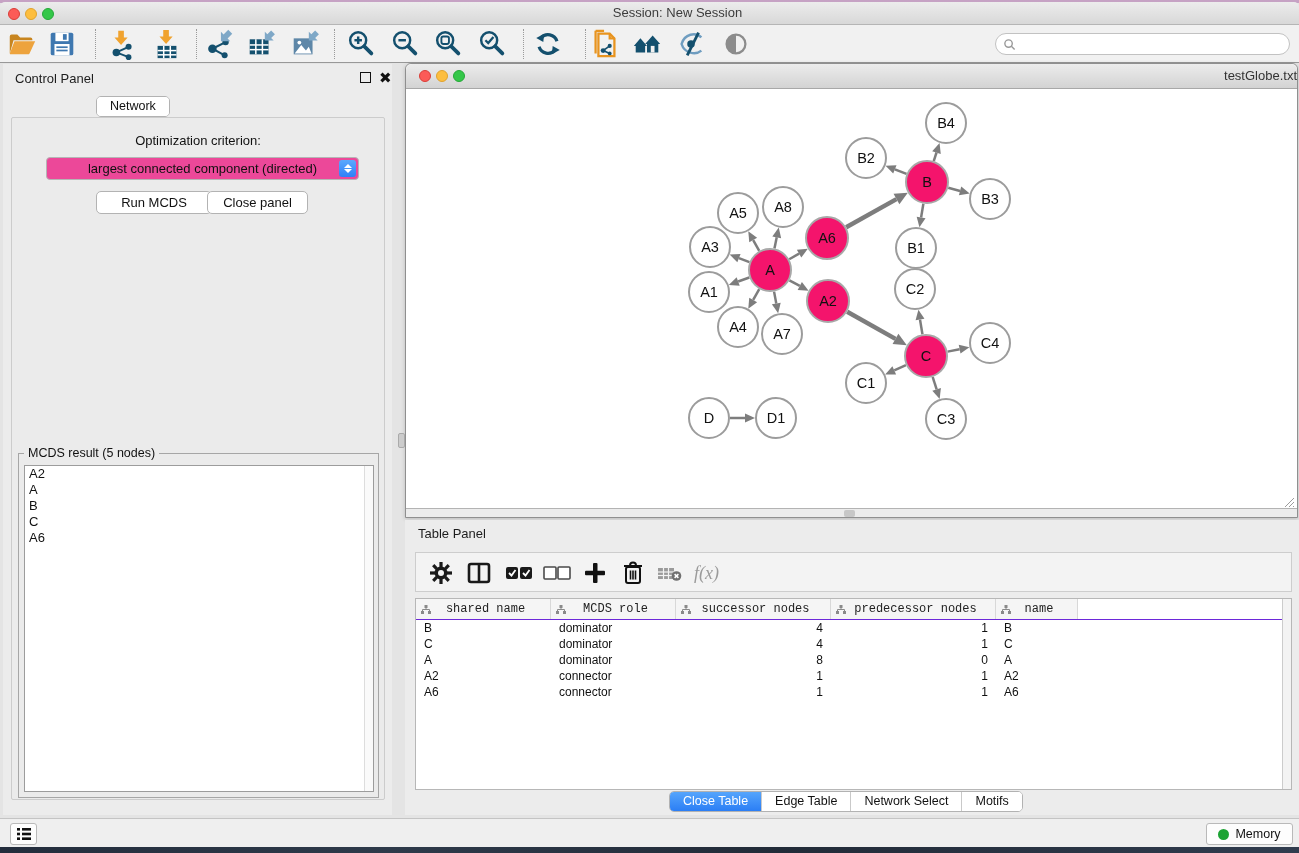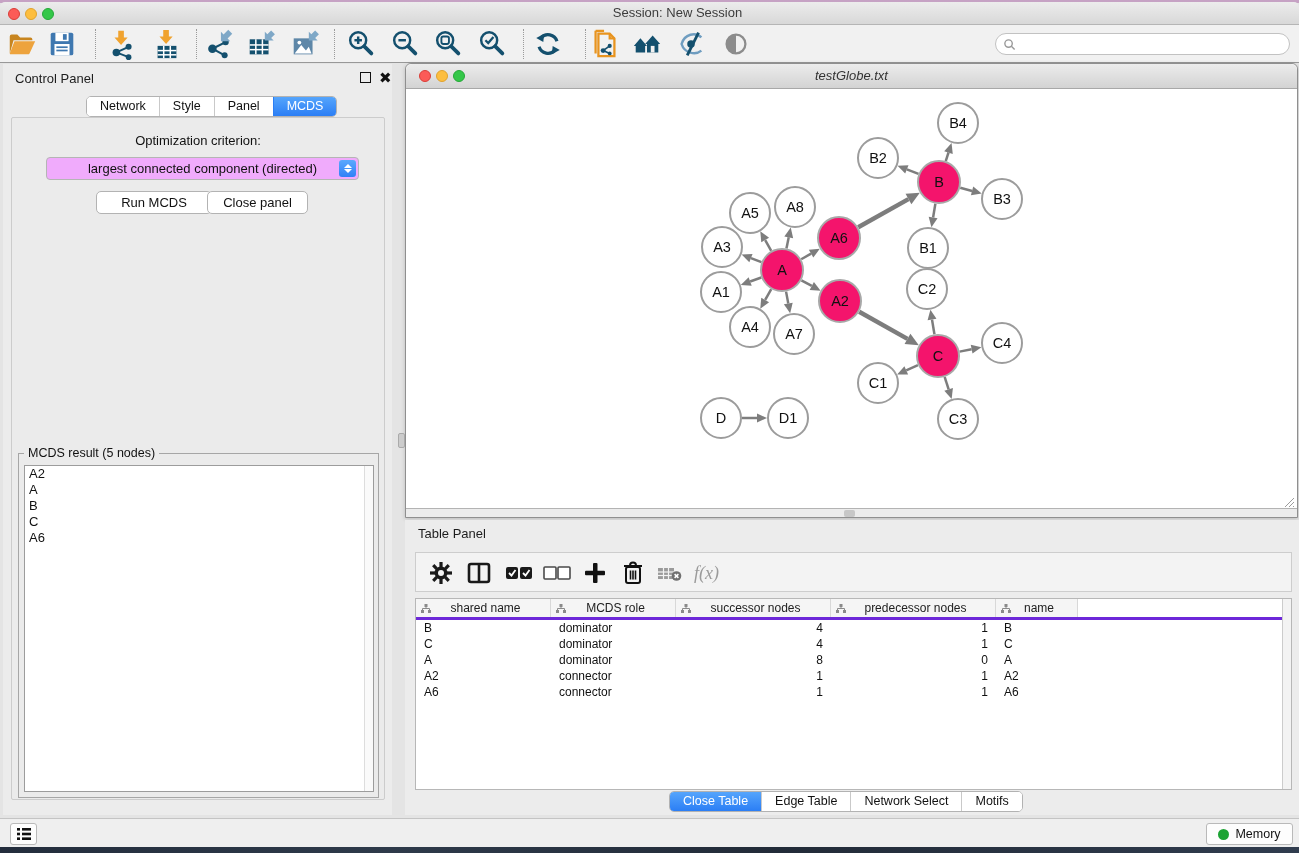--- a/index.html
+++ b/index.html
@@ -33,21 +33,21 @@
   .tabbar { position:absolute; display:flex; border:1px solid #b2b2b2; border-radius:5px;
     overflow:hidden; background:#fff; height:21px; }
   .tab { font-size:12.5px; color:#111; line-height:19px; padding:0 13px; background:#fff;
     border-left:1px solid #c9c9c9; white-space:nowrap; }
   .tab:first-child { border-left:none; }
   .tab.sel { background:linear-gradient(#55a5fc,#2b7ef5); color:#fff; border-left-color:#2b7ef5; }
 
   #cp-content { left:8px; top:53px; width:374px; height:683px; position:absolute;
     background:#ebebeb; border:1px solid #cccccc; border-radius:2px; }
   #opt-label { width:100%; text-align:center; top:15px; position:absolute; font-size:13px; color:#111; }
-  #criterion-select { position:absolute; left:34px; top:39px; width:313px; height:23px; background:#f0abfc;
+  #criterion-select { position:absolute; left:34px; top:39px; width:313px; height:23px; background:#ec4899;
     border:1px solid #b5b5b5; border-radius:4px; font-size:13px; color:#111; display:flex;
     align-items:center; justify-content:center; }
   #spin { position:absolute; right:2px; top:2px; width:17px; height:17px; border-radius:3px;
     background:linear-gradient(#5ba9fd,#2f80f7); display:flex; flex-direction:column;
     align-items:center; justify-content:center; gap:1px; }
   #spin .up { width:0;height:0;border-left:4px solid transparent;border-right:4px solid transparent;border-bottom:4px solid #fff; }
   #spin .dn { width:0;height:0;border-left:4px solid transparent;border-right:4px solid transparent;border-top:4px solid #fff; }
   .mac-btn { position:absolute; height:23px; background:#fff; border:1px solid #b3b3b3; border-radius:5px;
     font-size:13px; color:#111; text-align:center; line-height:21px; }
 
@@ -59,38 +59,38 @@
     border:1px solid #9c9c9c; overflow:hidden; }
   #mcds-scroll { position:absolute; right:0; top:0; width:9px; height:100%; background:#fafafa; border-left:1px solid #ddd; }
   .mcds-item { font-size:13px; color:#111; line-height:16px; padding-left:4px; }
 
   
   #net-window { left:405px; top:63px; width:893px; height:455px; background:#fff;
     border:1px solid #8f8f8f; border-radius:6px 6px 0 0;
     box-shadow:0 1px 4px rgba(0,0,0,0.18); }
   #net-titlebar { position:absolute; left:0; top:0; width:100%; height:25px;
     background:linear-gradient(#ececec,#d3d3d3); border-bottom:1px solid #a8a8a8; border-radius:6px 6px 0 0; }
-  #net-title { width:100%; text-align:center; line-height:24px; font-size:13px; color:#333;font-style:italic; }
-  #net-canvas { position:absolute; left:0; top:25px; width:891px; height:419px; background:#fff; overflow:hidden;padding-left:12px; }
+  #net-title { width:100%; text-align:right; line-height:24px; font-size:13px; color:#333; }
+  #net-canvas { position:absolute; left:0; top:25px; width:891px; height:419px; background:#fff; overflow:hidden; }
   #net-hscroll { position:absolute; left:0; top:444px; width:891px; height:9px; background:#ececec; border-top:1px solid #b3b3b3; }
   #net-hthumb { position:absolute; left:438px; top:1px; width:11px; height:7px; background:#c7c7c7; border-radius:2px; }
   #net-vthumb { left:398px; top:433px; width:7px; height:15px; background:#cccccc; border:1px solid #aaa; border-radius:2px; }
   #resize-grip { position:absolute; right:2px; top:432px; }
 
   
   #table-panel { left:405px; top:520px; width:894px; height:295px; background:#ececec; }
   #tp-title { left:13px; top:6px; font-size:13px; color:#1d1d1d; position:absolute; }
   #tp-toolbar { position:absolute; left:10px; top:32px; width:877px; height:40px; background:#f3f3f3;
     border:1px solid #cdcdcd; }
   .tp-icon { position:absolute; top:6px; height:28px; display:flex; align-items:center; }
   #fx-label { font-family:"Liberation Serif","DejaVu Serif",serif; font-style:italic; font-size:18px; color:#9b9b9b; }
 
   #node-table { position:absolute; left:10px; top:78px; width:877px; height:192px; background:#fff;
     border:1px solid #b7b7b7; overflow:hidden; }
-  #nt-header { display:flex; height:21px; border-bottom:3px solid #6d28d9; }
+  #nt-header { display:flex; height:21px; border-bottom:1px solid #6d28d9;font-family:Liberation Mono, monospace; }
   .th { background:#f5f5f5; border-right:1px solid #d8d8d8; display:flex; align-items:center;
     font-size:12px; color:#222; }
   .th .lbl { flex:1; text-align:center; padding-right:10px; }
   .tr { display:flex; height:16px; }
   .td { font-size:12px; color:#111; line-height:16px; padding:0 8px; overflow:hidden; white-space:nowrap; }
   #nt-vscroll { position:absolute; right:0; top:0; width:9px; height:100%; background:#f3f3f3; border-left:1px solid #ccc; }
 
   
   #status-bar { left:0; top:818px; width:1299px; height:29px; background:#efefef; border-top:1px solid #c4c4c4; }
   #list-btn { position:absolute; left:10px; top:4px; width:27px; height:22px; background:#fdfdfd;
@@ -235,21 +235,21 @@
     </svg>
     <input id="search-input" placeholder="" style="">
   </div>
 </div>
 
 <div id="control-panel" class="abs">
   <span id="cp-title">Control Panel</span>
   <span class="float-btn" style="left:357px; top:8px;"></span>
   <span class="close-btn" style="left:376px; top:8px;">✖</span>
 
-  <div class="tabbar" style="left:83px; top:32px;" id="cp-tabs">
+  <div class="tabbar" style="left:93px; top:32px;flex-direction:column;" id="cp-tabs">
       <div class="tab">Network</div>
       <div class="tab">Style</div>
       <div class="tab">Panel</div>
       <div class="tab sel">MCDS</div>
     </div>
 
   <div id="cp-content">
     <div id="opt-label">Optimization criterion:</div>
 
     <div id="criterion-select">

